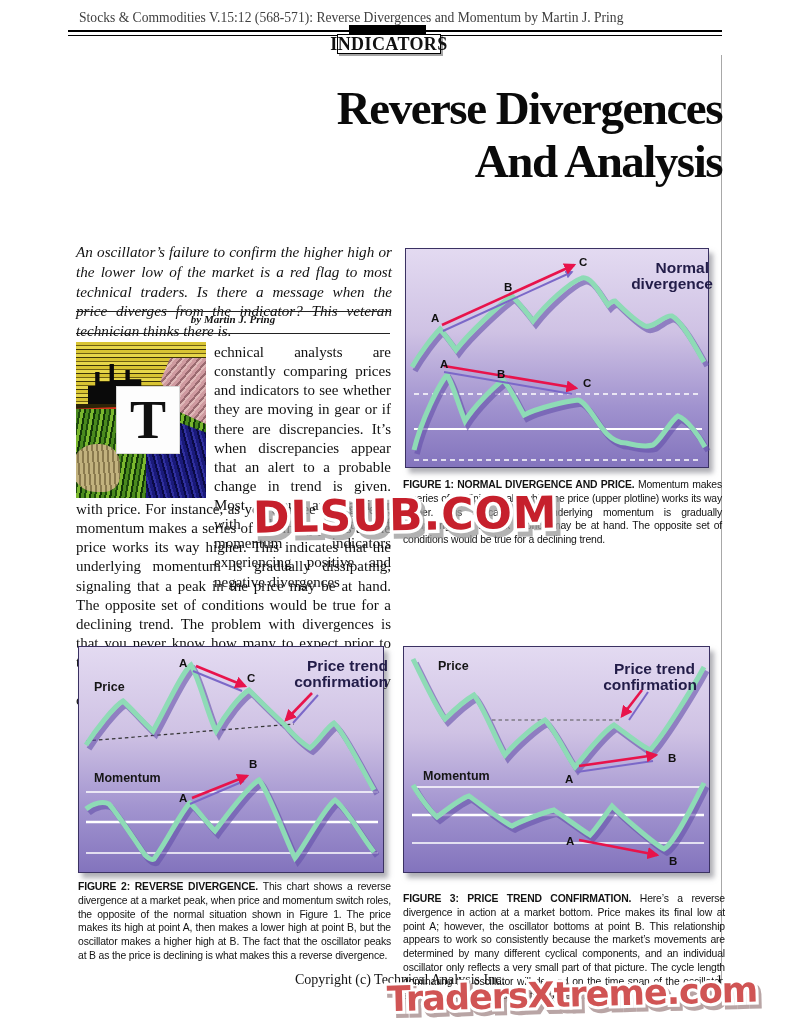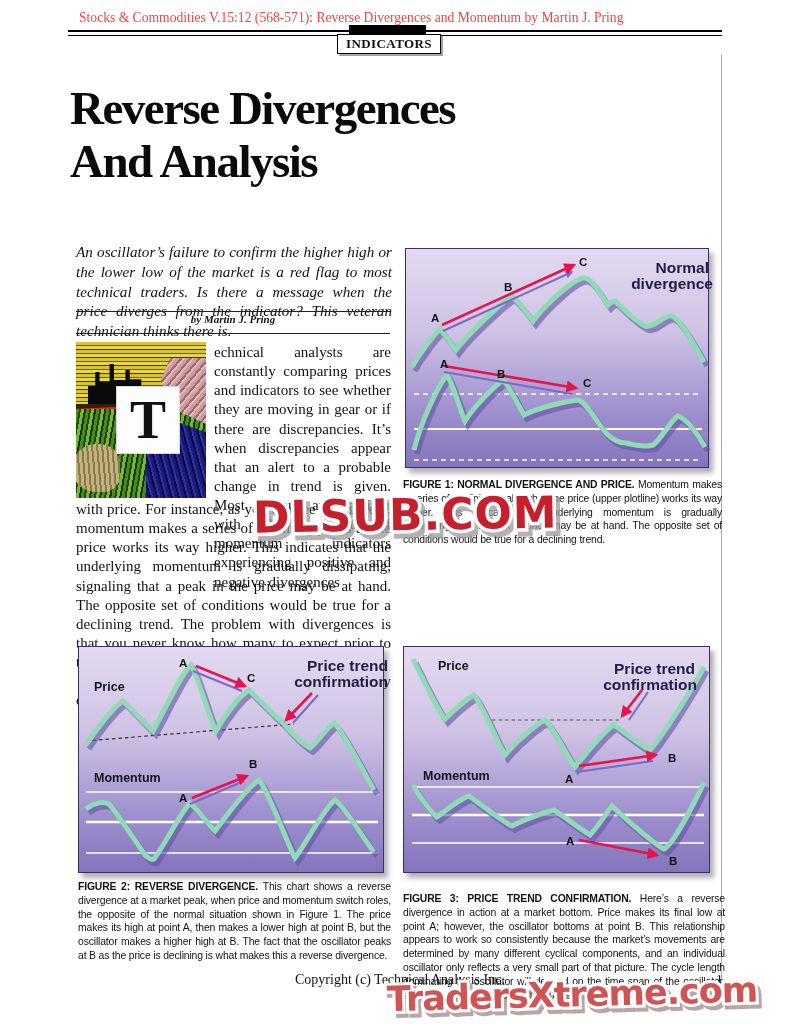--- a/index.html
+++ b/index.html
@@ -3,36 +3,36 @@
 <meta charset="utf-8">
 <style>
   * { margin:0; padding:0; box-sizing:border-box; }
   html,body { background:#888; }
   .page {
     position:relative; width:791px; height:1024px; background:#ffffff;
     margin:0 auto; overflow:hidden;
     font-family:"Liberation Serif", serif; color:#111;
   }
   
-  .journal-line { position:absolute; left:79px; top:10px; font-size:13.6px; color:#ef4444; white-space:nowrap; }
+  .journal-line { position:absolute; left:79px; top:10px; font-size:13.6px; color:#404040; white-space:nowrap; }
   .rule { position:absolute; left:68px; width:654px; height:1.6px; background:#000; }
   .rule.r1 { top:30px; } .rule.r2 { top:34.6px; }
   .badge-bar { position:absolute; left:349px; top:25px; width:77px; height:9px; background:#000; }
   .badge-box {
     position:absolute; left:337px; top:34px; width:104px; height:20px;
     background:#fff; border:1px solid #000; box-shadow:2px 2px 0 rgba(90,90,90,.55);
     display:flex; align-items:center; justify-content:center;
-    font-weight:bold; font-size:13px; letter-spacing:.4px;
+    font-weight:bold; font-size:18px; letter-spacing:.4px;
   }
   .vline { position:absolute; left:721px; top:55px; width:1px; height:930px; background:#a8a8a8; }
   .wm-tc4s { position:absolute; right:0px; top:0px; }
 
   
   .title {
-    position:absolute; left:70px; top:82px; width:652px; text-align:left;
+    position:absolute; left:70px; top:82px; width:652px; text-align:right;
     font-weight:bold; font-size:47px; line-height:1.12; letter-spacing:-1.5px; color:#0a0a0a;
   }
   .standfirst {
     position:absolute; left:76px; top:242px; width:316px;
     font-style:italic; font-size:15.2px; line-height:1.3; text-align:justify;
   }
   .byline-rule { position:absolute; left:76px; width:314px; height:1.3px; background:#222; }
   .byline-rule.t { top:311px; } .byline-rule.b { top:333px; }
   .byline { position:absolute; left:76px; top:313px; width:314px; text-align:center;
     font-weight:bold; font-style:italic; font-size:11px; }

